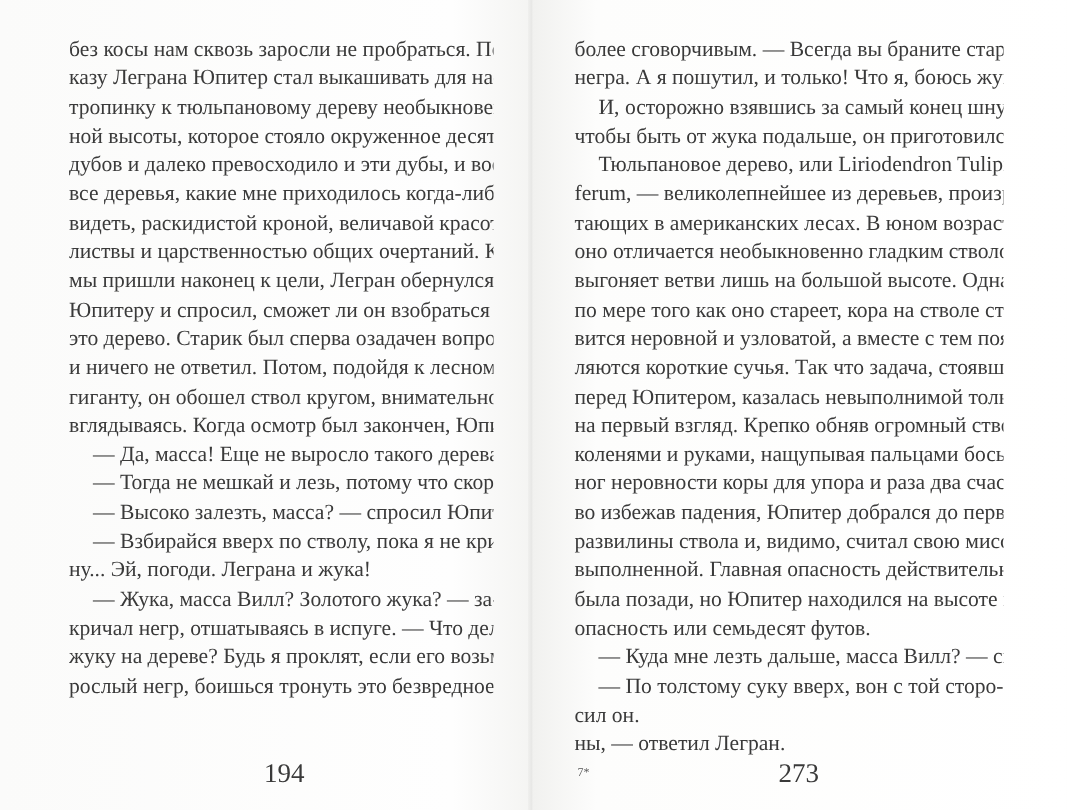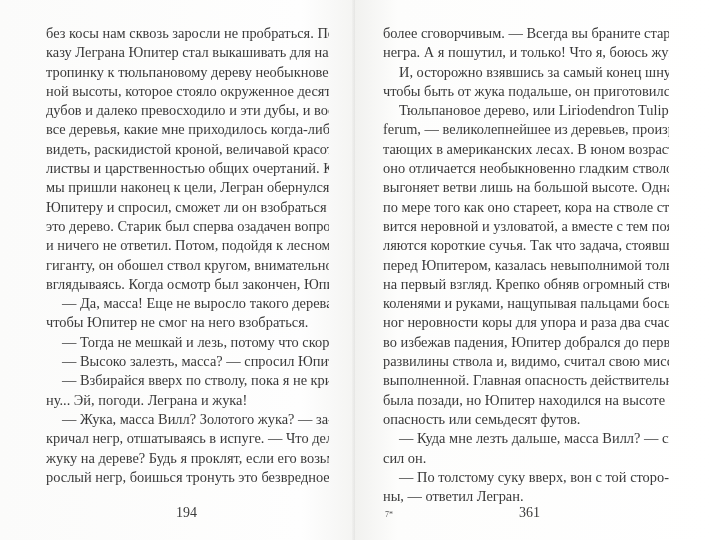--- a/index.html
+++ b/index.html
@@ -14,21 +14,21 @@
   .page-left { left: 0; width: 355px; background: linear-gradient(to right, #fbfbfa 0%, #fefefe 85%, #f4f4f2 100%); }
   .page-right { left: 355px; width: 356px; background: linear-gradient(to right, #f1f1ef 0%, #fdfdfc 12%, #ffffff 100%); }
   .gutter { position: absolute; left: 352px; top: 0; width: 6px; height: 540px;
     background: linear-gradient(to right, rgba(0,0,0,0.02), rgba(0,0,0,0.06), rgba(0,0,0,0.02)); }
   .text { position: absolute; top: 24px; font-size: 14.4px; line-height: 19.3px; }
   .page-left .text { left: 46px; width: 283px; }
   .page-right .text { left: 28px; width: 286px; }
   .line { display: block; white-space: nowrap; text-align: justify; text-align-last: justify; height: 19.3px; overflow: hidden; }
   .line.last { text-align-last: left; }
   .line.indent { padding-left: 16px; }
-  .folio { position: absolute; font-size: 14px; color: #3a3a3a; }
+  .folio { position: absolute; font-size: 18px; color: #3a3a3a; }
   .page-left .folio { left: 176px; top: 505px; }
   .page-right .folio { left: 164px; top: 505px; }
   .signature { position: absolute; left: 30px; top: 510px; font-size: 8px; color: #555; }
 </style>
 </head>
 <body>
 
 <div class="spread">
   <div class="page page-left">
     <div class="text" id="left-text">
@@ -40,21 +40,20 @@
         <span class="line">все деревья, какие мне приходилось когда-либо</span>
         <span class="line">видеть, раскидистой кроной, величавой красотой</span>
         <span class="line">листвы и царственностью общих очертаний. Когда</span>
         <span class="line">мы пришли наконец к цели, Легран обернулся к</span>
         <span class="line">Юпитеру и спросил, сможет ли он взобраться на</span>
         <span class="line">это дерево. Старик был сперва озадачен вопросом</span>
         <span class="line">и ничего не ответил. Потом, подойдя к лесному</span>
         <span class="line">гиганту, он обошел ствол кругом, внимательно</span>
         <span class="line">вглядываясь. Когда осмотр был закончен, Юпитер</span>
         <span class="line indent">— Да, масса! Еще не выросло такого дерева,</span>
-        <span class="line last">чтобы Юпитер не смог на него взобраться.</span>
         <span class="line indent">— Тогда не мешкай и лезь, потому что скоро</span>
         <span class="line indent">— Высоко залезть, масса? — спросил Юпитер.</span>
         <span class="line indent">— Взбирайся вверх по стволу, пока я не крик-</span>
         <span class="line last">ну... Эй, погоди. Леграна и жука!</span>
         <span class="line indent">— Жука, масса Вилл? Золотого жука? — за-</span>
         <span class="line">кричал негр, отшатываясь в испуге. — Что делать</span>
         <span class="line">жуку на дереве? Будь я проклят, если его возьму!</span>
         <span class="line">рослый негр, боишься тронуть это безвредное</span>
       </div>
     <div class="folio">194</div>
@@ -77,20 +76,20 @@
         <span class="line">перед Юпитером, казалась невыполнимой только</span>
         <span class="line">на первый взгляд. Крепко обняв огромный ствол</span>
         <span class="line">коленями и руками, нащупывая пальцами босых</span>
         <span class="line">ног неровности коры для упора и раза два счастли-</span>
         <span class="line">во избежав падения, Юпитер добрался до первой</span>
         <span class="line">развилины ствола и, видимо, считал свою миссию</span>
         <span class="line">выполненной. Главная опасность действительно</span>
         <span class="line">была позади, но Юпитер находился на высоте в</span>
         <span class="line last">опасность или семьдесят футов.</span>
         <span class="line indent">— Куда мне лезть дальше, масса Вилл? — спро-</span>
+        <span class="line indent">— По толстому суку вверх, вон с той сторо-</span>
         <span class="line last">сил он.</span>
-        <span class="line indent">— По толстому суку вверх, вон с той сторо-</span>
         <span class="line last">ны, — ответил Легран.</span>
       </div>
     <div class="signature">7*</div>
-    <div class="folio">361</div>
+    <div class="folio">273</div>
   </div>
 </div>
 
 </body></html>

